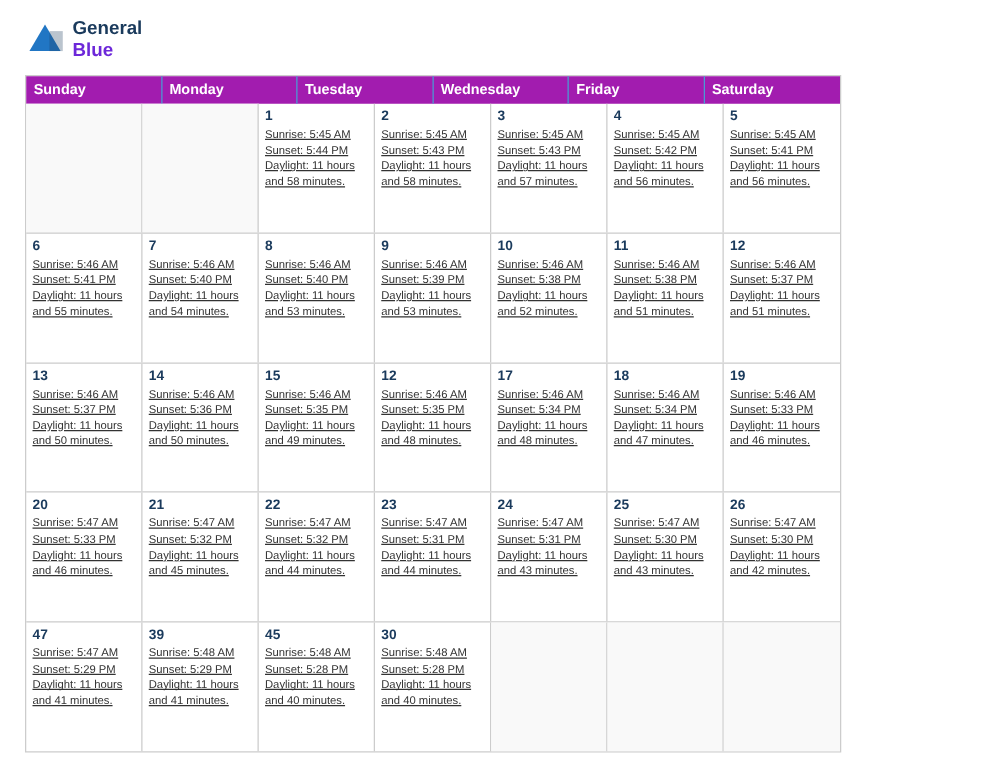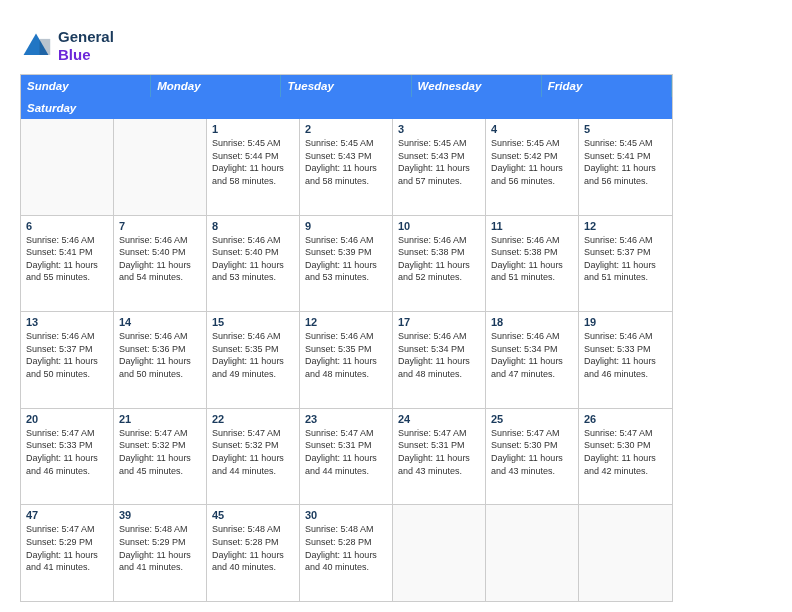--- a/index.html
+++ b/index.html
@@ -6,21 +6,21 @@
     body {
       width: 792px;
       height: 612px;
       font-family: Arial, sans-serif;
       background: #fff;
       overflow: hidden;
     }
     .page {
       width: 693px;
       height: 612px;
-      padding: 28px 20px 10px 20px;
+      padding: 14px 20px 10px 20px;
       display: flex;
       flex-direction: column;
     }
     .header {
       display: flex;
       justify-content: space-between;
       align-items: flex-start;
       margin-bottom: 10px;
     }
     .logo {
@@ -53,23 +53,22 @@
       color: #444;
     }
     .calendar {
       flex: 1;
       display: flex;
       flex-direction: column;
       border: 1px solid #ccc;
     }
     .cal-header {
       display: grid;
-      grid-template-columns: repeat(5, 1fr);
-      background: #3b82f6;
-      font-style: italic;
+      grid-template-columns: repeat(6, 1fr);
+      background: #a21caf;
     }
     .cal-header-cell {
       color: #fff;
       font-size: 11.5px;
       font-weight: bold;
       padding: 5px 6px;
       border-right: 1px solid #4a9ad4;
       text-align: left;
     }
     .cal-header-cell:last-child { border-right: none; }
@@ -98,20 +97,21 @@
     .day-num {
       font-size: 11px;
       font-weight: bold;
       color: #1a3a5c;
       margin-bottom: 2px;
     }
     .cell-info {
       font-size: 9px;
       line-height: 1.4;
       color: #333;
+      text-decoration: underline;
     }
   </style>
 </head>
 <body>
 
 <div class="page">
   <div class="header">
     <div class="logo">
       <svg class="logo-icon" viewBox="0 0 36 36">
         <polygon points="18,4 32,28 4,28" fill="#2176c4"></polygon>

